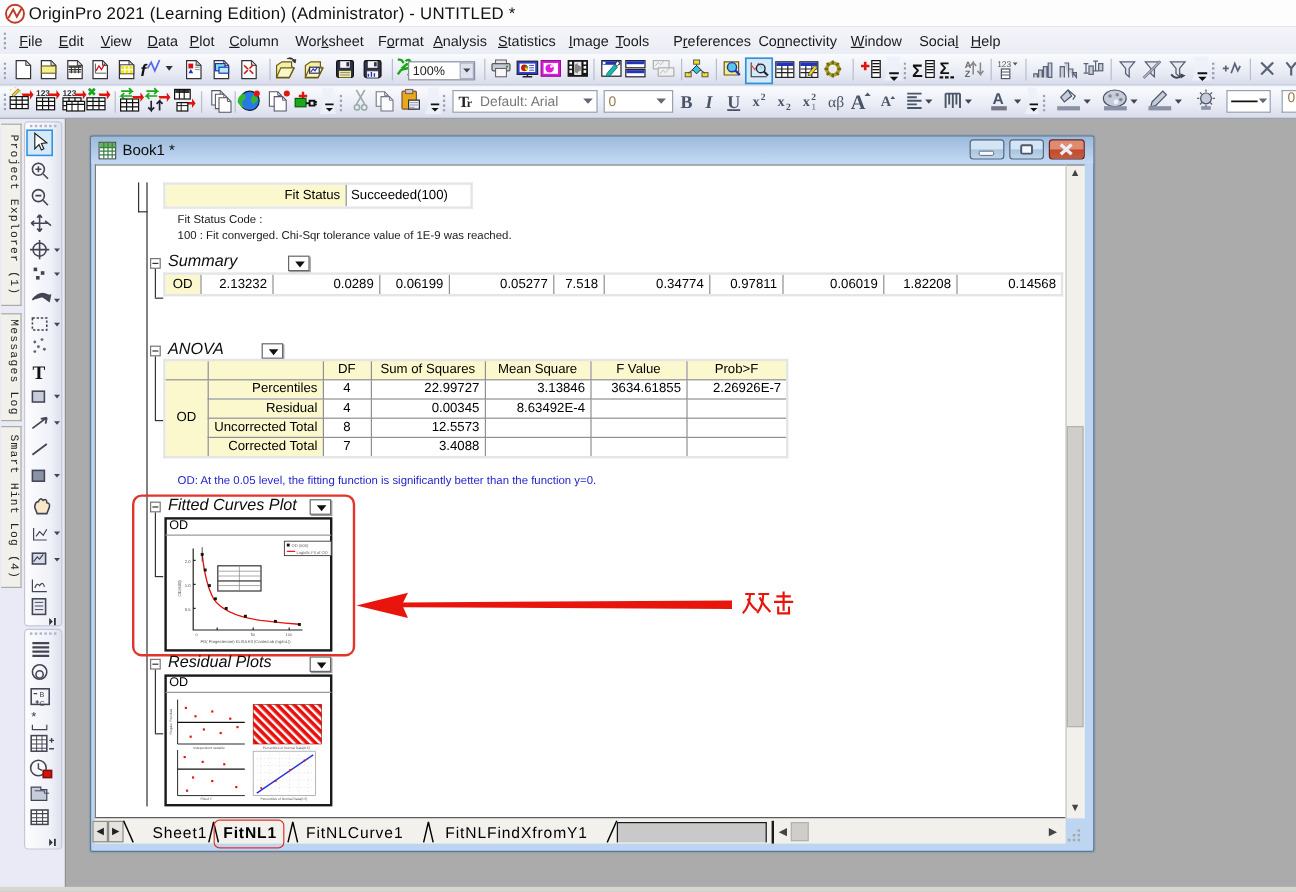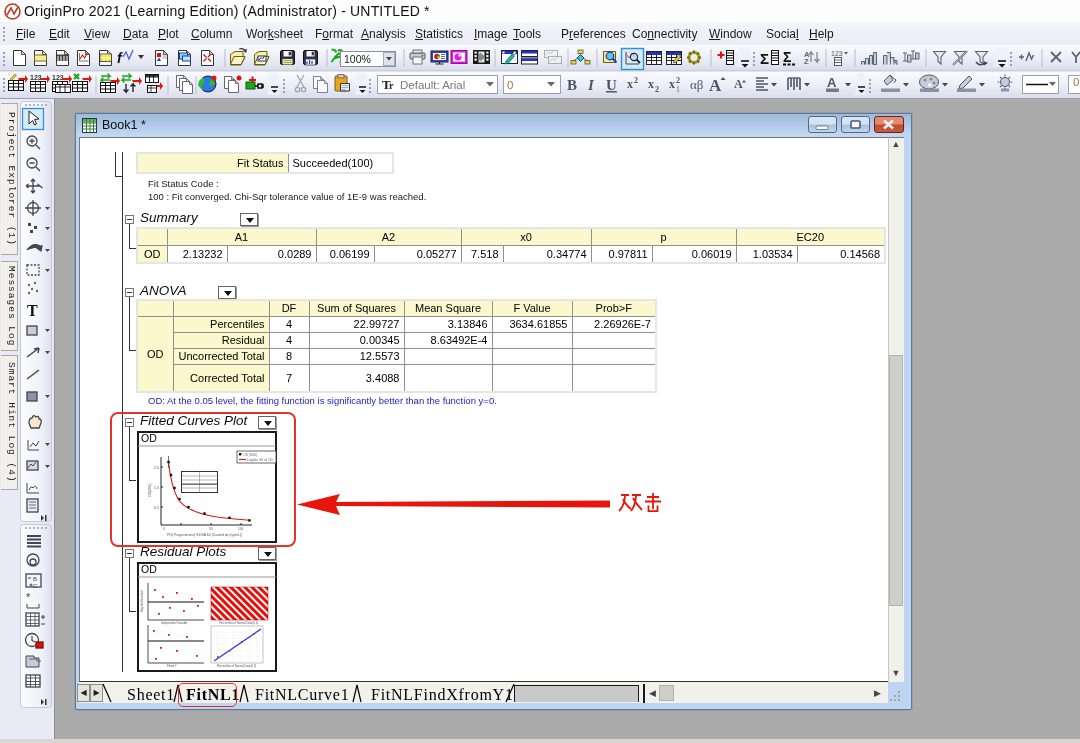--- a/index.html
+++ b/index.html
@@ -35,21 +35,21 @@
   #vsb { left:888px; top:137px; width:16px; height:545px; background:#F1F0EB; border-top:1px solid #7a7a7a; border-left:1px solid #C9C7C2;}
   .sbtn { position:absolute; color:#444; font-size:9px; text-align:center; }
   #vthumb { left:889px; top:355px; width:14px; height:251px; background:#CFCECB; border:1px solid #B4B2AD; }
   
   #tabstrip { left:79px; top:682px; width:809px; height:21px; background:#F2F1EC; }
   .tarr { position:absolute; top:684px; width:13px; height:18px; background:#E5E3DD; border:1px solid #8F8D88; font-size:8px; color:#222; text-align:center; line-height:16px;}
   #tabgray { left:514px; top:685px; width:125px; height:17px; background:#C9C9C9; border:1px solid #1a1a1a; border-bottom:none;}
   #tabdiv { left:643px; top:684px; width:2px; height:19px; background:#1a1a1a; }
   #hsb { left:647px; top:684px; width:239px; height:18px; background:#F1F0EB; }
   #hthumb { left:659px; top:685px; width:15px; height:16px; background:#CFCECB; border:1px solid #B4B2AD;}
-  .tabtext { position:absolute; top:686px; font-family:Liberation Serif, serif; font-size:16px; color:#000; letter-spacing:0.75px; }
+  .tabtext { position:absolute; top:686px; font-family:Liberation Sans, sans-serif; font-size:13px; color:#000; letter-spacing:0.75px; }
   
   .rline { position:absolute; background:#333; }
   .sechead { position:absolute; font-style:italic; font-size:13.5px; color:#0d0d0d; }
   .minus { position:absolute; width:9px; height:9px; line-height:0; border:1px solid #777; background:#fff; }
   .minus:after { content:""; position:absolute; left:1px; right:1px; top:3px; border-top:1px solid #333; }
   .dd { position:absolute; width:18px; height:13px; background:#fff; border:1px solid #666; box-shadow:1px 1px 0 #999; }
   .dd:after{ content:""; position:absolute; left:5px; top:4px; border-left:4px solid transparent; border-right:4px solid transparent; border-top:5px solid #111; }
   .smalltext { position:absolute; font-size:9.5px; color:#1a1a1a; }
   table.rep { position:absolute; border-collapse:collapse; table-layout:fixed; font-size:11px; color:#000; }
   table.rep td { border:1px solid #909090; padding:0 4px; overflow:hidden; white-space:nowrap; }
@@ -853,39 +853,31 @@
       <col style="width:58px">
       <col style="width:87px">
       <col style="width:42px">
       <col style="width:88px">
       <col style="width:61px">
       <col style="width:84px">
       <col style="width:61px">
       <col style="width:88px">
     </colgroup>
  <tbody>
-      <tr style="height:17px">
-        <td class="y"></td>
-        <td class="y c" colspan="2">A1</td>
-        <td class="y c" colspan="2">A2</td>
-        <td class="y c" colspan="2">x0</td>
-        <td class="y c" colspan="2">p</td>
-        <td class="y c" colspan="2">EC20</td>
-      </tr>
  <tr style="height:18px">
         <td class="y c">OD</td>
         <td class="r">2.13232</td>
         <td class="r">0.0289</td>
         <td class="r">0.06199</td>
         <td class="r">0.05277</td>
         <td class="r">7.518</td>
         <td class="r">0.34774</td>
         <td class="r">0.97811</td>
         <td class="r">0.06019</td>
-        <td class="r">1.03534</td>
+        <td class="r">1.82208</td>
         <td class="r">0.14568</td>
       </tr>
 </tbody>
   </table>
 
 <div class="minus abs" style="left:125px;top:288px;"></div>
 <div class="sechead abs" style="left:140px;top:283px;">ANOVA</div>
 <div class="dd abs" style="left:218px;top:286px;"></div>
 <div class="rline abs" style="left:129px;top:297px;width:1px;height:53px;"></div>
 <div class="rline abs" style="left:129px;top:350px;width:7px;height:1px;"></div>
@@ -927,21 +919,21 @@
         <td></td>
       </tr>
  <tr style="height:16px">
         <td class="y r">Uncorrected Total</td>
         <td class="c">8</td>
         <td class="r">12.5573</td>
         <td></td>
         <td></td>
         <td></td>
       </tr>
- <tr style="height:28px">
+ <tr style="height:17px">
         <td class="y r">Corrected Total</td>
         <td class="c">7</td>
         <td class="r">3.4088</td>
         <td></td>
         <td></td>
         <td></td>
       </tr>
 </tbody>
   </table>
 <div class="smalltext abs" style="left:148px;top:395px;color:#2222CC;">OD: At the 0.05 level, the fitting function is significantly better than the function y=0.</div>

